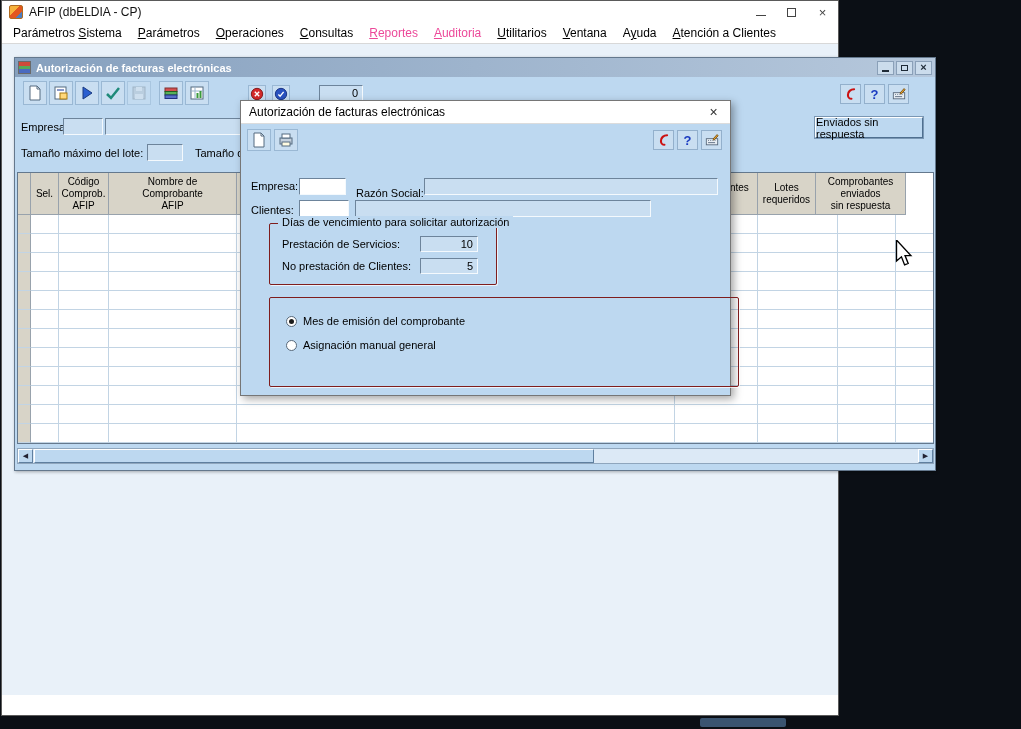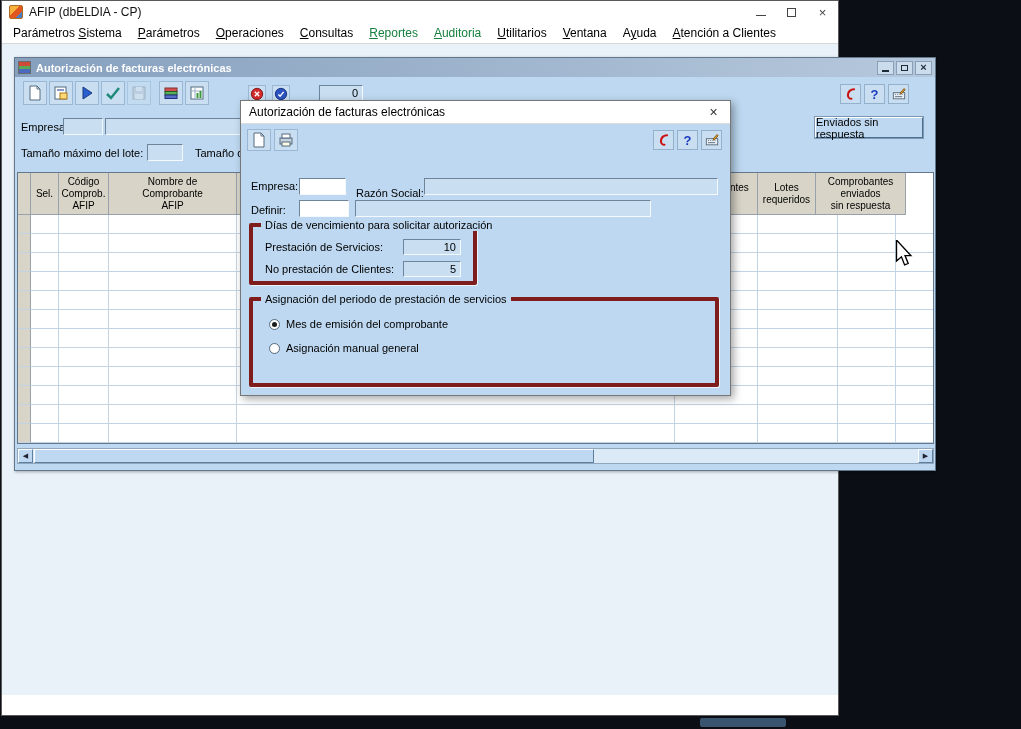--- a/index.html
+++ b/index.html
@@ -25,21 +25,21 @@
   .title-text { font-size: 12px; color: #111; }
   .win-controls { margin-left: auto; display: flex; height: 22px; }
   .win-btn { width: 31px; height: 22px; display: flex; align-items: center; justify-content: center; color: #444; }
   .glyph-min { width: 10px; height: 1px; background: #444; margin-top: 6px; }
   .glyph-max { width: 9px; height: 9px; border: 1px solid #444; }
   .glyph-close { font-size: 13px; line-height: 1; }
 
   .menubar { position: absolute; left:0; top:22px; right:0; height: 21px; background: #fff;
     border-bottom: 1px solid #d8d8d8; display: flex; align-items: center; padding-left: 3px; font-size: 12px; }
   .menu-item { padding: 2px 8px; white-space: nowrap; }
-  .menu-item.disabled { color: #15803d; }
+  .menu-item.disabled { color: #ec4899; }
   .accel { text-decoration: underline; }
 
   .mdi { position: absolute; left:0; top:43px; right:0; bottom:20px; background: #E9F1F9; }
 
   
   .statusbar { position: absolute; left:0; right:0; bottom:0; height: 20px; background: #BCD3E8;
     display: flex; gap: 3px; padding: 2px 3px; }
   .sb-panel { border: 1px solid; border-color: #8aa2ba #f2f7fc #f2f7fc #8aa2ba; padding: 1px 6px; line-height: 13px; }
   .sb-main { flex: 1; }
   .sb-num { width: 76px; }
@@ -102,22 +102,22 @@
   .dialog { position: absolute; left: 238px; top: 99px; width: 491px; height: 296px;
     background: #BDD8F0; border: 1px solid #767676; box-shadow: 3px 3px 8px rgba(0,0,0,.35); z-index: 20; }
   .dialog-titlebar { position: absolute; left:0; top:0; right:0; height: 23px; background: #fff;
     display: flex; align-items: center; padding-left: 8px; font-size: 12px; border-bottom: 1px solid #dcdcdc; }
   .dlg-close { margin-left: auto; width: 33px; height: 23px; display: flex; align-items: center;
     justify-content: center; color: #333; font-size: 14px; }
   .dlg-toolbar-btn { position: absolute; top: 28px; width: 24px; height: 22px; background: #C9DEF1;
     border: 1px solid #9ab8d4; display: flex; align-items: center; justify-content: center; }
   .dlg-right-tools { position: absolute; top: 29px; right: 8px; display: flex; gap: 3px; }
 
-  .group { position: absolute; border: 4px solid #7f1d1d; border-radius: 2px;
-    box-shadow: 1px 1px 0 rgba(255,255,255,.7); }
+  .group { position: absolute; border: 1px solid #7f1d1d; border-radius: 2px;
+    box-shadow: 1px 1px 0 rgba(255,255,255,.7); margin-left: 20px; }
   .group-label { position: absolute; top: -8px; left: 8px; background: #BDD8F0; padding: 0 4px;
     font-size: 11px; white-space: nowrap; }
 
   .radio { position: absolute; display: flex; align-items: center; gap: 6px; }
   .radio-circle { width: 11px; height: 11px; border-radius: 50%; background: #fff;
     border: 1px solid #58697a; position: relative; flex: none; }
   .radio-dot { position: absolute; left: 2px; top: 2px; width: 5px; height: 5px; border-radius: 50%;
     background: #1c1c1c; display: none; }
   .radio.checked .radio-dot { display: block; }
 
@@ -464,38 +464,37 @@
             <path d="M9 7 L13.8 1.8 L15 3.2 L10.3 8.2z" fill="#e0a030" stroke="#7a5010"></path>
           </svg>
       </div>
     </div>
 
     <div class="lbl" style="left:10px; top:79px">Empresa:</div>
     <input class="white-input" style="left: 58px; top: 77px; width: 47px;" value="">
     <div class="lbl" style="left:115px; top:86px">Razón Social:</div>
     <div class="sunken-field" style="left:183px; top:77px; width:294px"></div>
 
-    <div class="lbl" style="left:10px; top:103px">Definir:</div>
+    <div class="lbl" style="left:10px; top:103px">Clientes:</div>
     <input class="white-input" style="left: 58px; top: 99px; width: 50px;" value="">
     <div class="sunken-field" style="left:114px; top:99px; width:296px"></div>
 
     <div class="group" style="left:8px; top:122px; width:228px; height:62px">
       <div class="group-label">Días de vencimiento para solicitar autorización</div>
       <div class="lbl" style="left:12px; top:14px">Prestación de Servicios:</div>
       <div class="sunken-field" style="left:150px; top:12px; width:58px; height:16px">
         <div class="val-right">10</div>
       </div>
       <div class="lbl" style="left:12px; top:36px">No prestación de Clientes:</div>
       <div class="sunken-field" style="left:150px; top:34px; width:58px; height:16px">
         <div class="val-right">5</div>
       </div>
     </div>
 
     <div class="group" style="left:8px; top:196px; width:470px; height:90px">
-      <div class="group-label">Asignación del periodo de prestación de servicios</div>
 
       <div class="radio checked" style="left:16px; top:17px">
         <div class="radio-circle">
             <div class="radio-dot"></div>
           </div>
         <div>Mes de emisión del comprobante</div>
       </div>
       <div class="radio" style="left:16px; top:41px">
         <div class="radio-circle"></div>
         <div>Asignación manual general</div>

